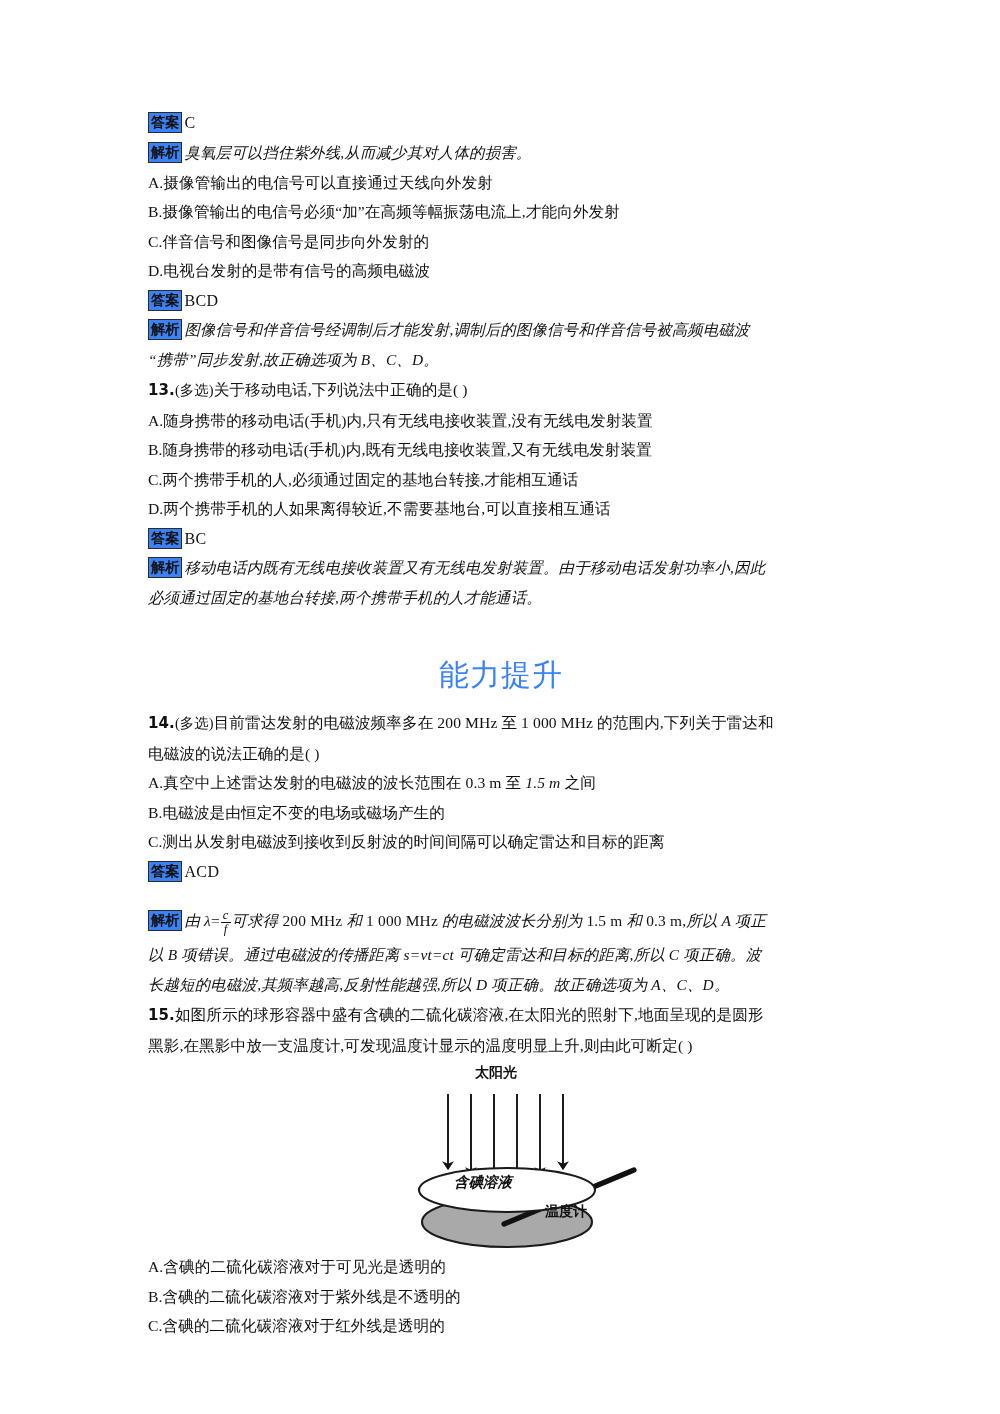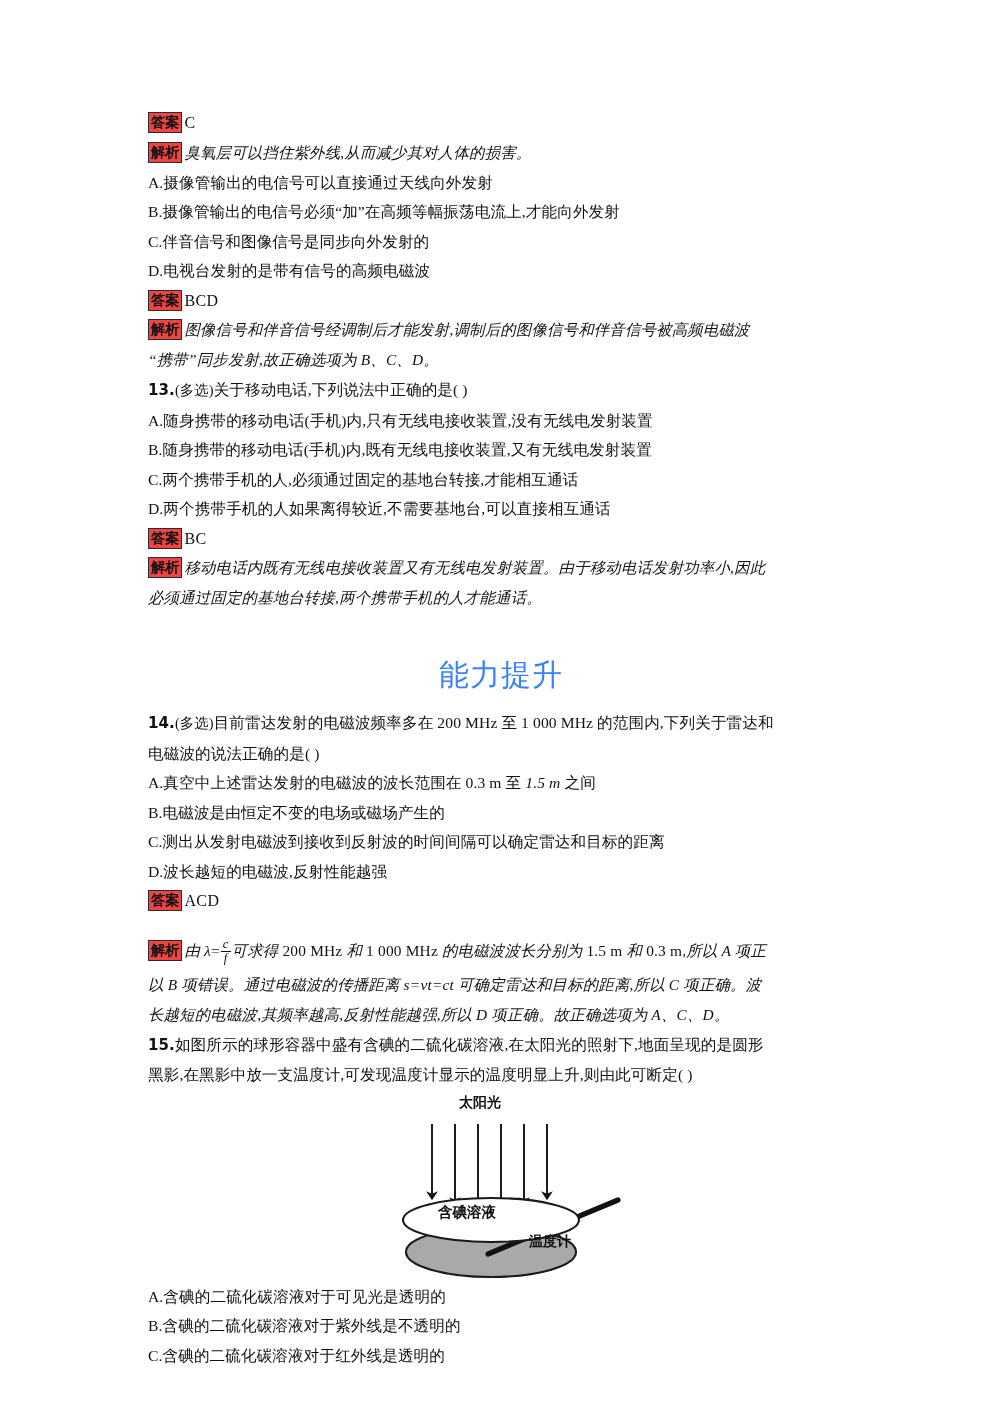--- a/index.html
+++ b/index.html
@@ -43,21 +43,21 @@
     letter-spacing: 0.2px;
   }
   .sans {
     font-family: "DejaVu Sans", "Liberation Sans", sans-serif;
   }
 
   
   .chip {
     display: inline-block;
     border: 1.2px solid #2b2b2b;
-    background: #ef4444;
+    background: #3b82f6;
     font-family: "DejaVu Sans", "Liberation Sans", sans-serif;
     font-style: normal;
     font-weight: bold;
     font-size: 14.2px;
     line-height: 17px;
     padding: 1px 2px 1px 2px;
     margin-right: 2px;
     vertical-align: 1px;
     letter-spacing: 0px;
   }
@@ -123,33 +123,33 @@
 
   
   .figure {
     position: relative;
     width: 706px;
     height: 188px;
     margin-top: 4px;
   }
   .fig-inner {
     position: absolute;
-    left: 0; top: 0;
+    left: 16px; top: 0;
     width: 706px; height: 188px;
   }
   .fig-label {
     position: absolute;
     font-family: "DejaVu Sans", "Liberation Sans", sans-serif;
     font-weight: bold;
     font-size: 14px;
     color: #111;
     white-space: nowrap;
   }
   .lbl-sun { left: 311px; top: 0px; }
-  .lbl-sol { left: 290px; top: 109px; font-size: 14.5px; }
+  .lbl-sol { left: 290px; top: 109px; font-size: 14.5px; font-style: italic; }
   .lbl-thm { left: 381px; top: 139px; }
 </style>
 </head>
 <body>
 
 <div class="page">
   <div class="content">
 
     <div class="ans-row line">
       <span class="chip">答案</span><span class="ans-val">C</span>
@@ -189,21 +189,20 @@
 
     <div class="line q-row">
       <span class="qnum sans">14.</span><span class="mc-tag">(多选)</span><span>目前雷达发射的电磁波频率多在 </span><span class="mr">200 MHz</span><span> 至 </span><span class="mr">1 000 MHz</span><span> 的范围内,下列关于雷达和</span>
     </div>
     <div class="line">电磁波的说法正确的是(     )</div>
     <div class="line opt">
       <span>A.真空中上述雷达发射的电磁波的波长范围在 </span><span class="mr">0.3 m</span><span> 至 </span><span class="mi">1.5 m</span><span> 之间</span>
     </div>
     <div class="line opt">B.电磁波是由恒定不变的电场或磁场产生的</div>
     <div class="line opt">C.测出从发射电磁波到接收到反射波的时间间隔可以确定雷达和目标的距离</div>
-    <div class="line opt">D.波长越短的电磁波,反射性能越强</div>
     <div class="ans-row line">
       <span class="chip">答案</span><span class="ans-val">ACD</span>
     </div>
     <div class="kai wrapline" style="line-height:38px;margin-top:16px;">
       <span class="chip">解析</span><span>由 </span><span class="mi">λ</span><span class="mr">=</span><span class="frac"><span class="num">c</span><span class="den">f</span></span><span>可求得 </span><span class="mr">200 MHz</span><span> 和 </span><span class="mr">1 000 MHz</span><span>  的电磁波波长分别为 </span><span class="mr">1.5 m</span><span> 和 </span><span class="mr">0.3 m</span><span>,所以 A 项正</span>
     </div>
     <div class="kai wrapline">
       <span>以 B 项错误。通过电磁波的传播距离 </span><span class="mi">s=vt=ct</span><span> 可确定雷达和目标的距离,所以 C 项正确。波</span>
     </div>
     <div class="kai wrapline">长越短的电磁波,其频率越高,反射性能越强,所以 D 项正确。故正确选项为 A、C、D。</div>

